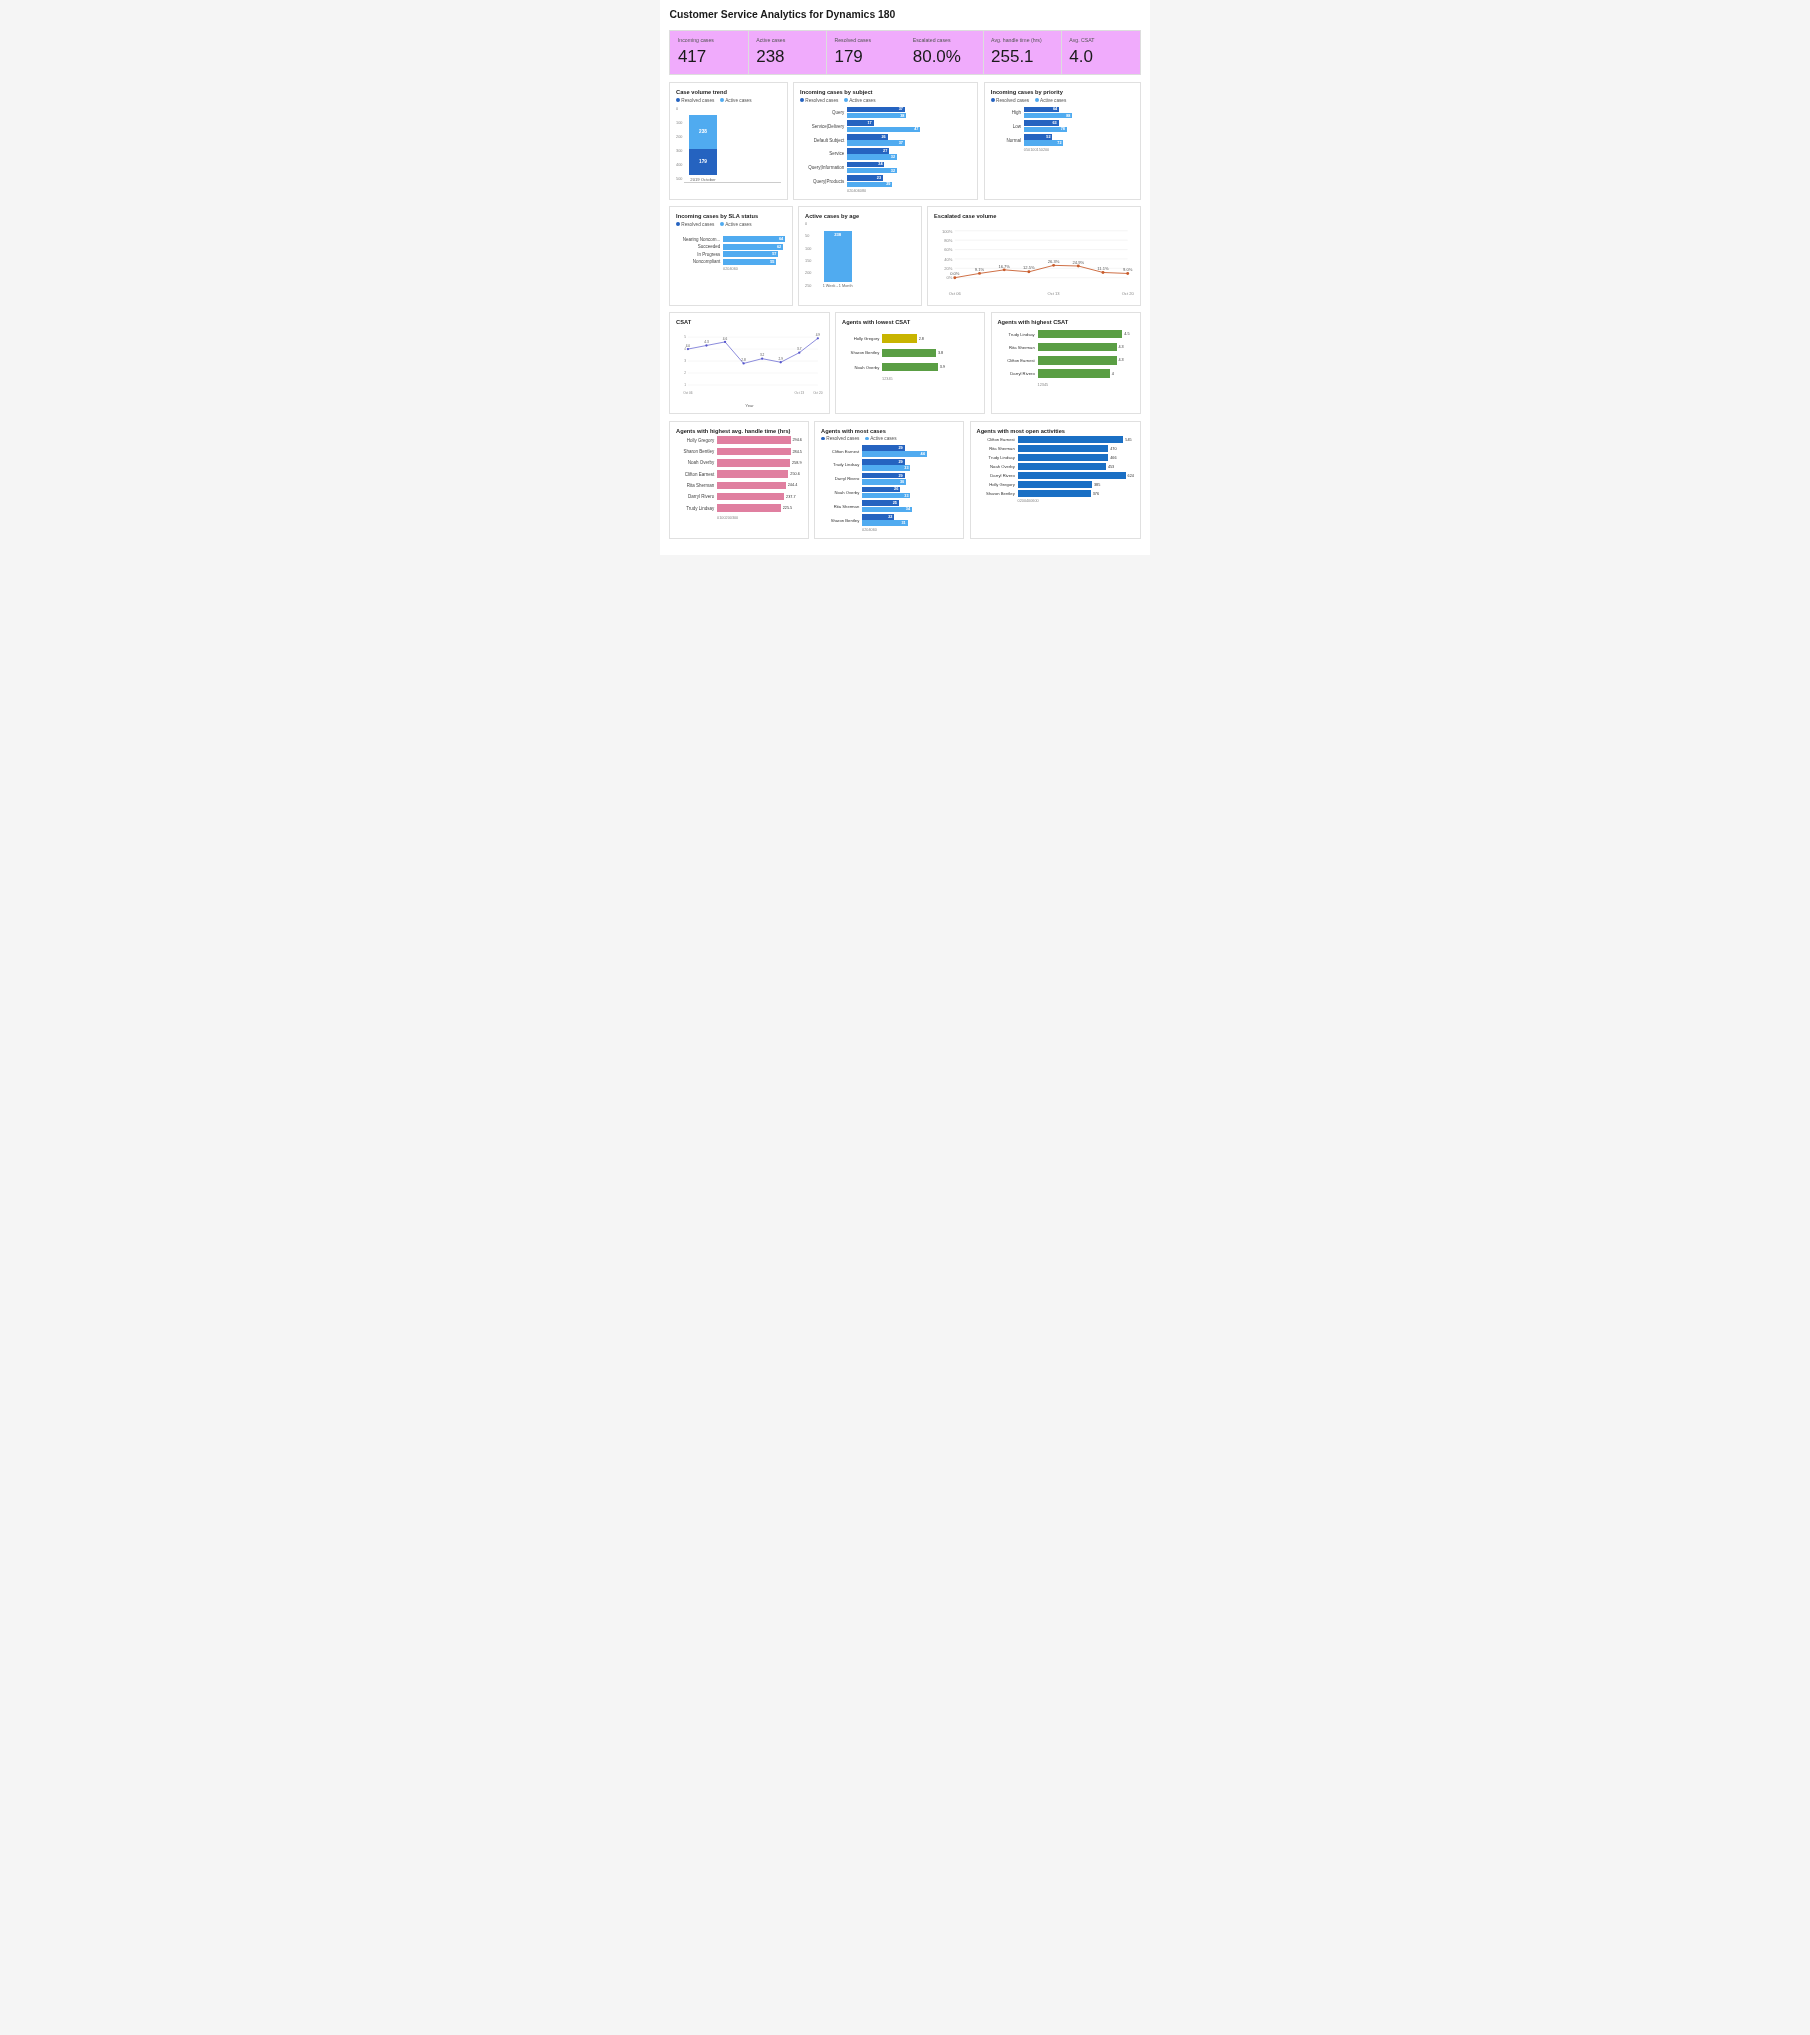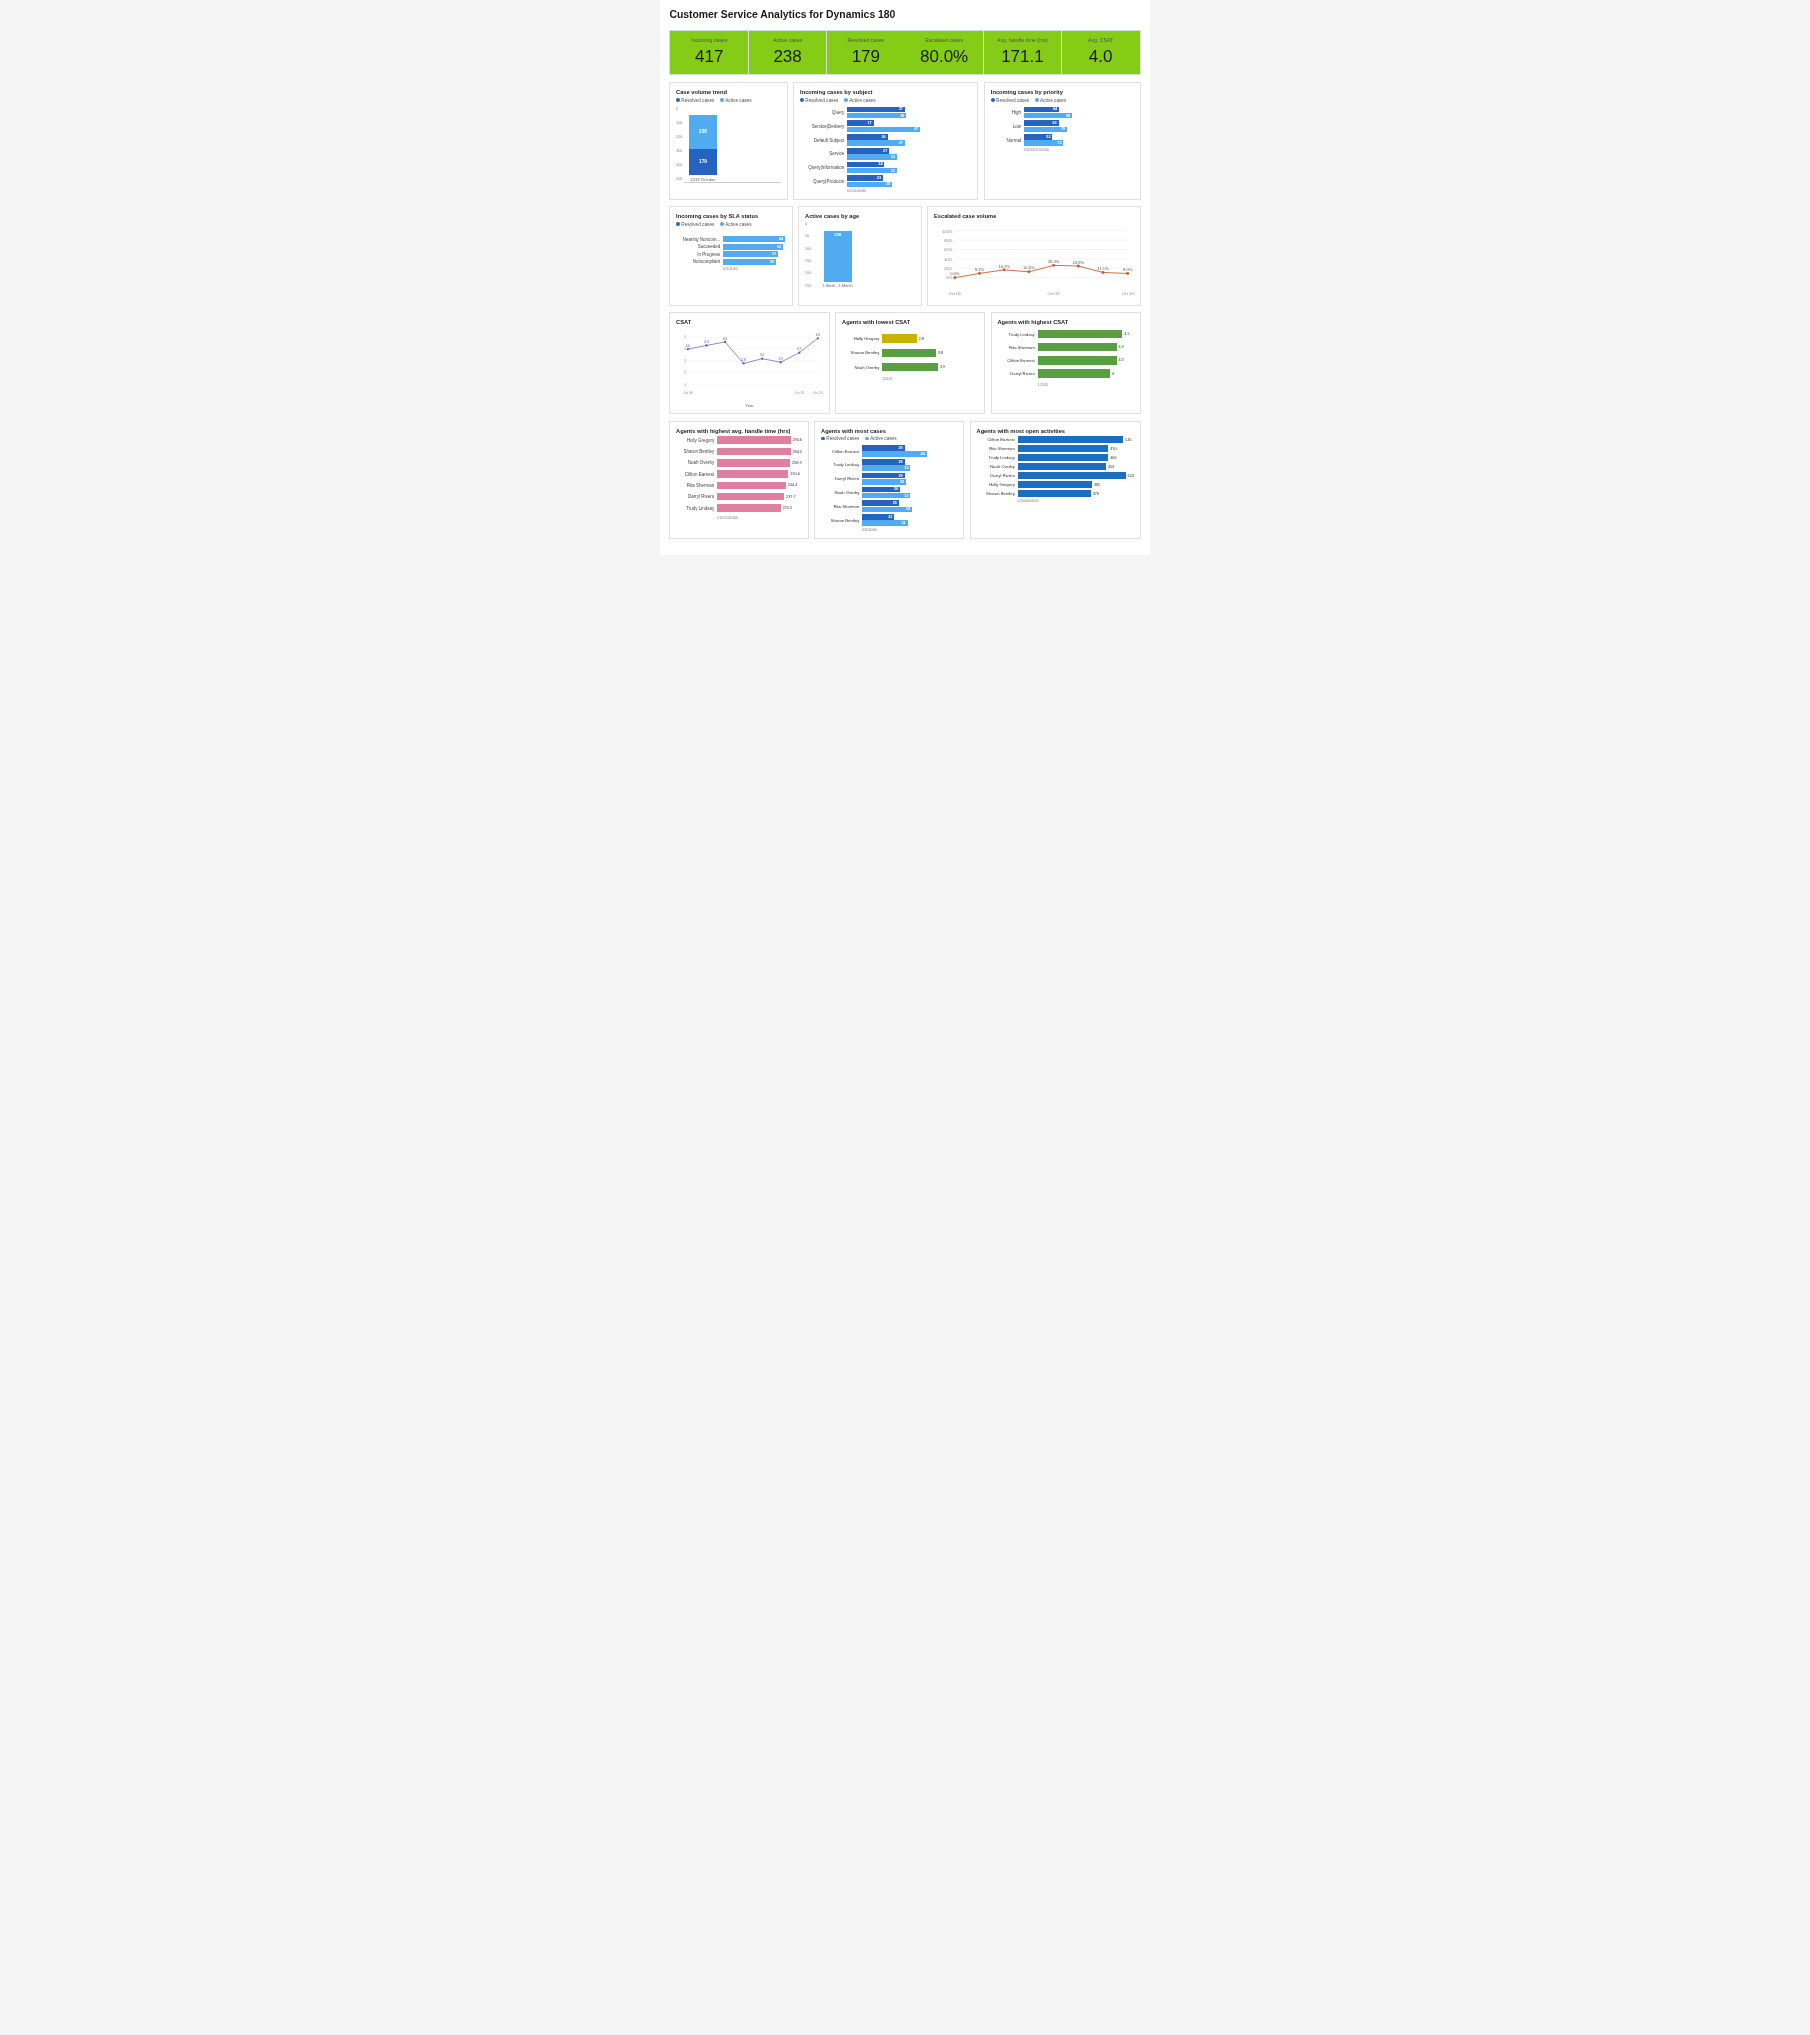--- a/index.html
+++ b/index.html
@@ -2,21 +2,21 @@
 <html style="font-size:7.5px"><head>
   <meta charset="utf-8">
   <style>
     * { box-sizing: border-box; margin: 0; padding: 0; }
     body { font-family: 'Segoe UI', Arial, sans-serif; background: #f5f5f5; color: #333; font-size: 5.7px; }
     .page { background: #fff; max-width: 490px; margin: 0 auto; padding: 9.4px; }
     .page-title { font-size: 10.4px; font-weight: 700; margin-bottom: 9.4px; color: #1a1a1a; }
 
     
     .kpi-row { display: flex; gap: 0.5px; background: #ddd; border: 0.5px solid #ddd; margin-bottom: 7.5px; }
-    .kpi-card { flex: 1; background: #84cc16; padding: 6.6px 7.5px; text-align: center; }
+    .kpi-card { flex: 1; background: #f0abfc; padding: 6.6px 7.5px; }
     .kpi-label { font-size: 5.2px; color: #555; margin-bottom: 3.8px; }
     .kpi-value { font-size: 17px; font-weight: 300; color: #1a1a1a; }
 
     
     .charts-row { display: flex; gap: 5.7px; margin-bottom: 6.6px; }
     .chart-panel { background: #fff; border: 0.5px solid #e0e0e0; padding: 5.7px; flex: 1; }
     .chart-title { font-size: 5.7px; font-weight: 600; margin-bottom: 2.8px; color: #222; }
     .legend { display: flex; gap: 5.7px; margin-bottom: 3.8px; font-size: 4.7px; color: #555; align-items: center; }
     .legend-dot { width: 3.8px; height: 3.8px; border-radius: 50%; display: inline-block; margin-right: 1.4px; }
 
@@ -58,21 +58,21 @@
       <div class="kpi-card">
         <div class="kpi-label">Resolved cases</div>
         <div class="kpi-value">179</div>
       </div>
       <div class="kpi-card">
         <div class="kpi-label">Escalated cases</div>
         <div class="kpi-value">80.0%</div>
       </div>
       <div class="kpi-card">
         <div class="kpi-label">Avg. handle time (hrs)</div>
-        <div class="kpi-value">171.1</div>
+        <div class="kpi-value">255.1</div>
       </div>
       <div class="kpi-card">
         <div class="kpi-label">Avg. CSAT</div>
         <div class="kpi-value">4.0</div>
       </div>
     </div>
 
   <div class="charts-row">
 
     <div class="chart-panel" style="flex:1.1">

